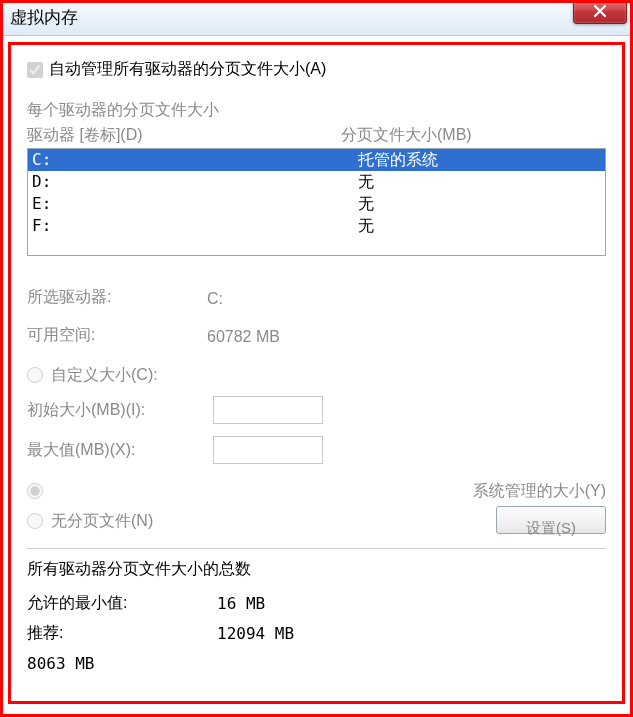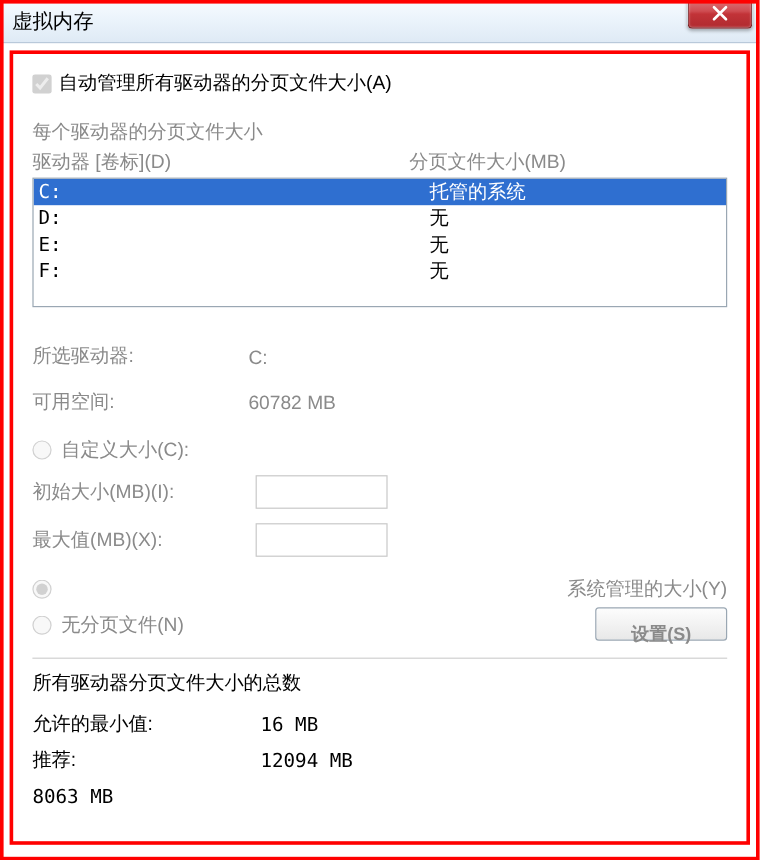--- a/index.html
+++ b/index.html
@@ -157,21 +157,20 @@
   }
   button.win-btn {
     min-width: 110px;
     height: 28px;
     border: 1px solid #9aa7b3;
     background: linear-gradient(to bottom, #fdfdfd, #e8e8e8);
     border-radius: 3px;
     font-size: 15px;
     padding: 12px 14px;
     cursor: default;
-    font-weight: bold;
   }
   button.win-btn:disabled {
     color: #8a8a8a;
   }
   hr.sep {
     border: none;
     border-top: 1px solid #d0d0d0;
     margin: 14px 0 10px 0;
   }
   .totals .section-head { margin-bottom: 8px; }

